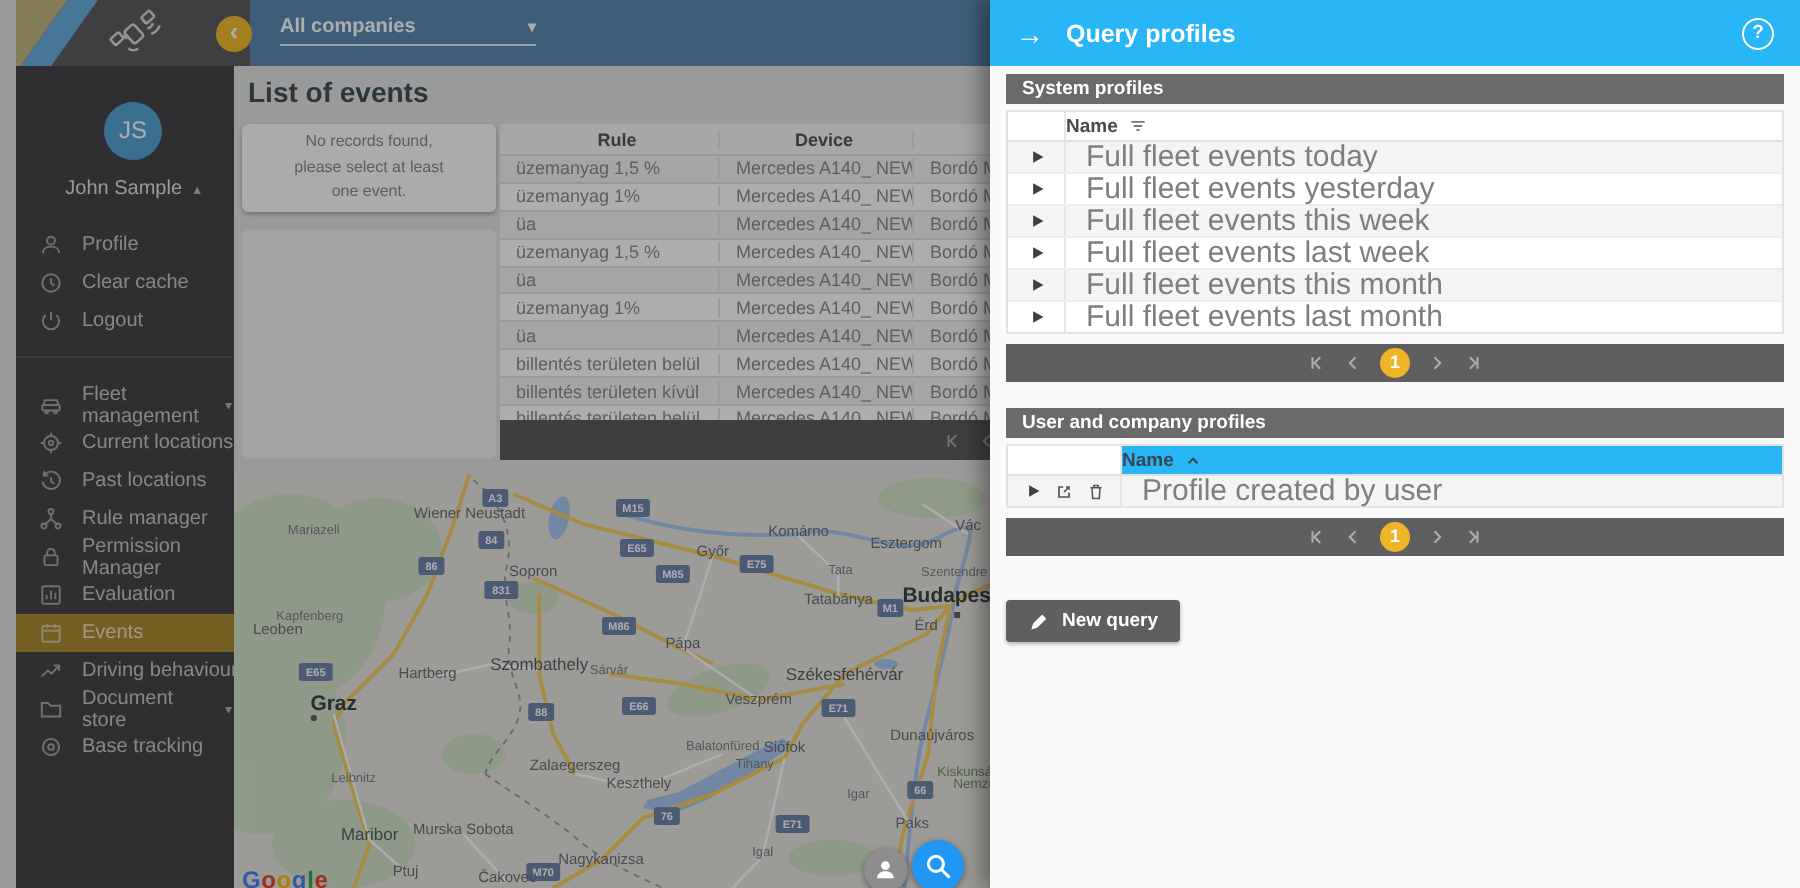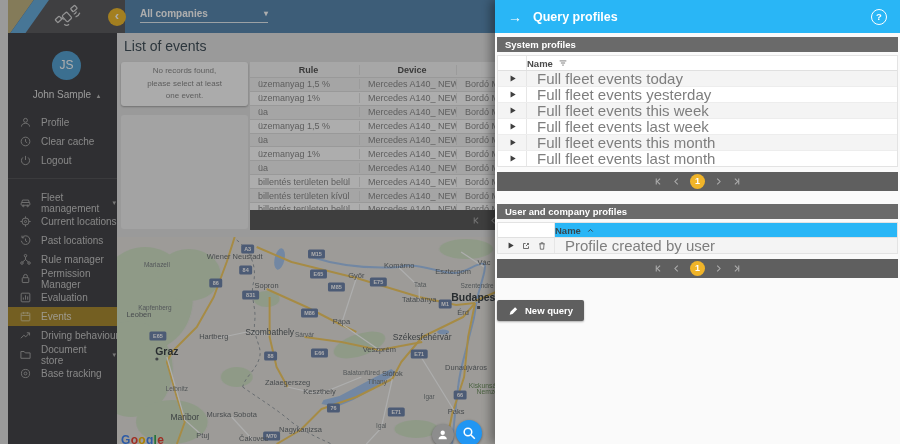--- a/index.html
+++ b/index.html
@@ -28,21 +28,21 @@
   #account-menu{margin-top:13px;}
   .sb-div{border:none;border-top:1px solid #57575b;margin:8px 0 7px 0;}
   .mi{display:flex;align-items:center;height:19px;padding-left:11px;color:#c7c7c7;font-size:10px;gap:9px;cursor:pointer;}
   .mi svg{width:13px;height:13px;stroke:#a6a6a6;fill:none;stroke-width:1.8;flex:0 0 auto;}
   .mi.active{background:#ab8c33;color:#e8e2cf;}
   .mi.active svg{stroke:#d6c89a;}
   .mi .mi-chev{margin-left:auto;margin-right:9px;font-size:7px;color:#b0b0b0;}
 
   
   .main{position:absolute;left:117px;top:33px;right:0;bottom:0;background:#e4e4e4;}
-  .page-title{position:absolute;left:7px;top:5px;font-size:14px;font-weight:normal;color:#42505a;text-align:center;}
+  .page-title{position:absolute;left:7px;top:5px;font-size:14px;font-weight:bold;color:#42505a;text-align:center;}
   .empty-card{position:absolute;left:4px;top:29px;width:127px;height:44px;background:#fdfdfd;border-radius:3px;
     box-shadow:0 1px 2px rgba(0,0,0,.28);font-size:8px;color:#8a8a8a;text-align:center;
     display:flex;flex-direction:column;justify-content:center;line-height:1.55;}
   .card2{position:absolute;left:4px;top:82px;width:127px;height:114px;background:rgba(255,255,255,.45);border-radius:3px;}
 
   .events-table{position:absolute;left:133px;top:29px;right:0;background:#fff;}
   .etr{display:flex;border-bottom:1px solid #e2e2e2;height:12.9px;align-items:center;font-size:9px;color:#8b8b8b;}
   .etr.head{height:15px;background:#f7f7f7;font-weight:bold;color:#555;}
   .etr.head .cell{text-align:center;}
   .etr:nth-child(even){background:#f4f4f4;}
@@ -64,21 +64,21 @@
   .mbtn.search{width:26px;height:26px;background:#2196f3;}
   .mbtn svg{width:70%;height:70%;}
 
   .dim{position:absolute;left:0;top:0;width:495px;height:444px;background:rgba(0,0,0,.32);z-index:40;}
 
   
   .panel{position:absolute;left:495px;top:0;width:405px;height:444px;background:#fafafa;z-index:50;box-shadow:-4px 0 10px rgba(0,0,0,.38);}
   .panel-header{height:33px;background:#29b6f6;color:#fff;display:flex;align-items:center;padding:0 13px;font-size:12.5px;font-weight:bold;gap:11px;}
   .panel-header .arrow{font-size:14px;font-weight:normal;}
   .help{margin-left:auto;width:14px;height:14px;border:1.4px solid #fff;border-radius:50%;font-size:9.5px;line-height:14px;text-align:center;cursor:pointer;}
-  .panel-body{padding:4px 2px;}
+  .panel-body{padding:4px 8px;}
   .section-bar{background:#6a6a6a;color:#fff;font-size:9.5px;font-weight:bold;line-height:15px;padding:0 8px;margin-bottom:3px;}
   .tbl-card{background:#fff;border:1px solid #e3e3e3;}
   .thead{display:flex;border-bottom:1px solid #e0e0e0;height:14px;align-items:stretch;font-size:9.5px;font-weight:bold;color:#4a4a4a;}
   .col-a{width:28px;border-right:1px solid #e6e6e6;display:flex;align-items:center;justify-content:center;gap:6px;flex:0 0 auto;}
   .col-a.wide{width:56px;}
   .col-b{flex:1;display:flex;align-items:center;justify-content:flex-start;gap:5px;}
   .col-b.blue{background:#29b6f6;color:#37474f;}
   .prow{display:flex;height:15px;align-items:stretch;font-size:15px;color:#7e7e7e;border-bottom:1px solid #ededed;}
   .prow:last-child{border-bottom:none;}
   .prow:nth-child(odd){background:#f4f4f4;}

